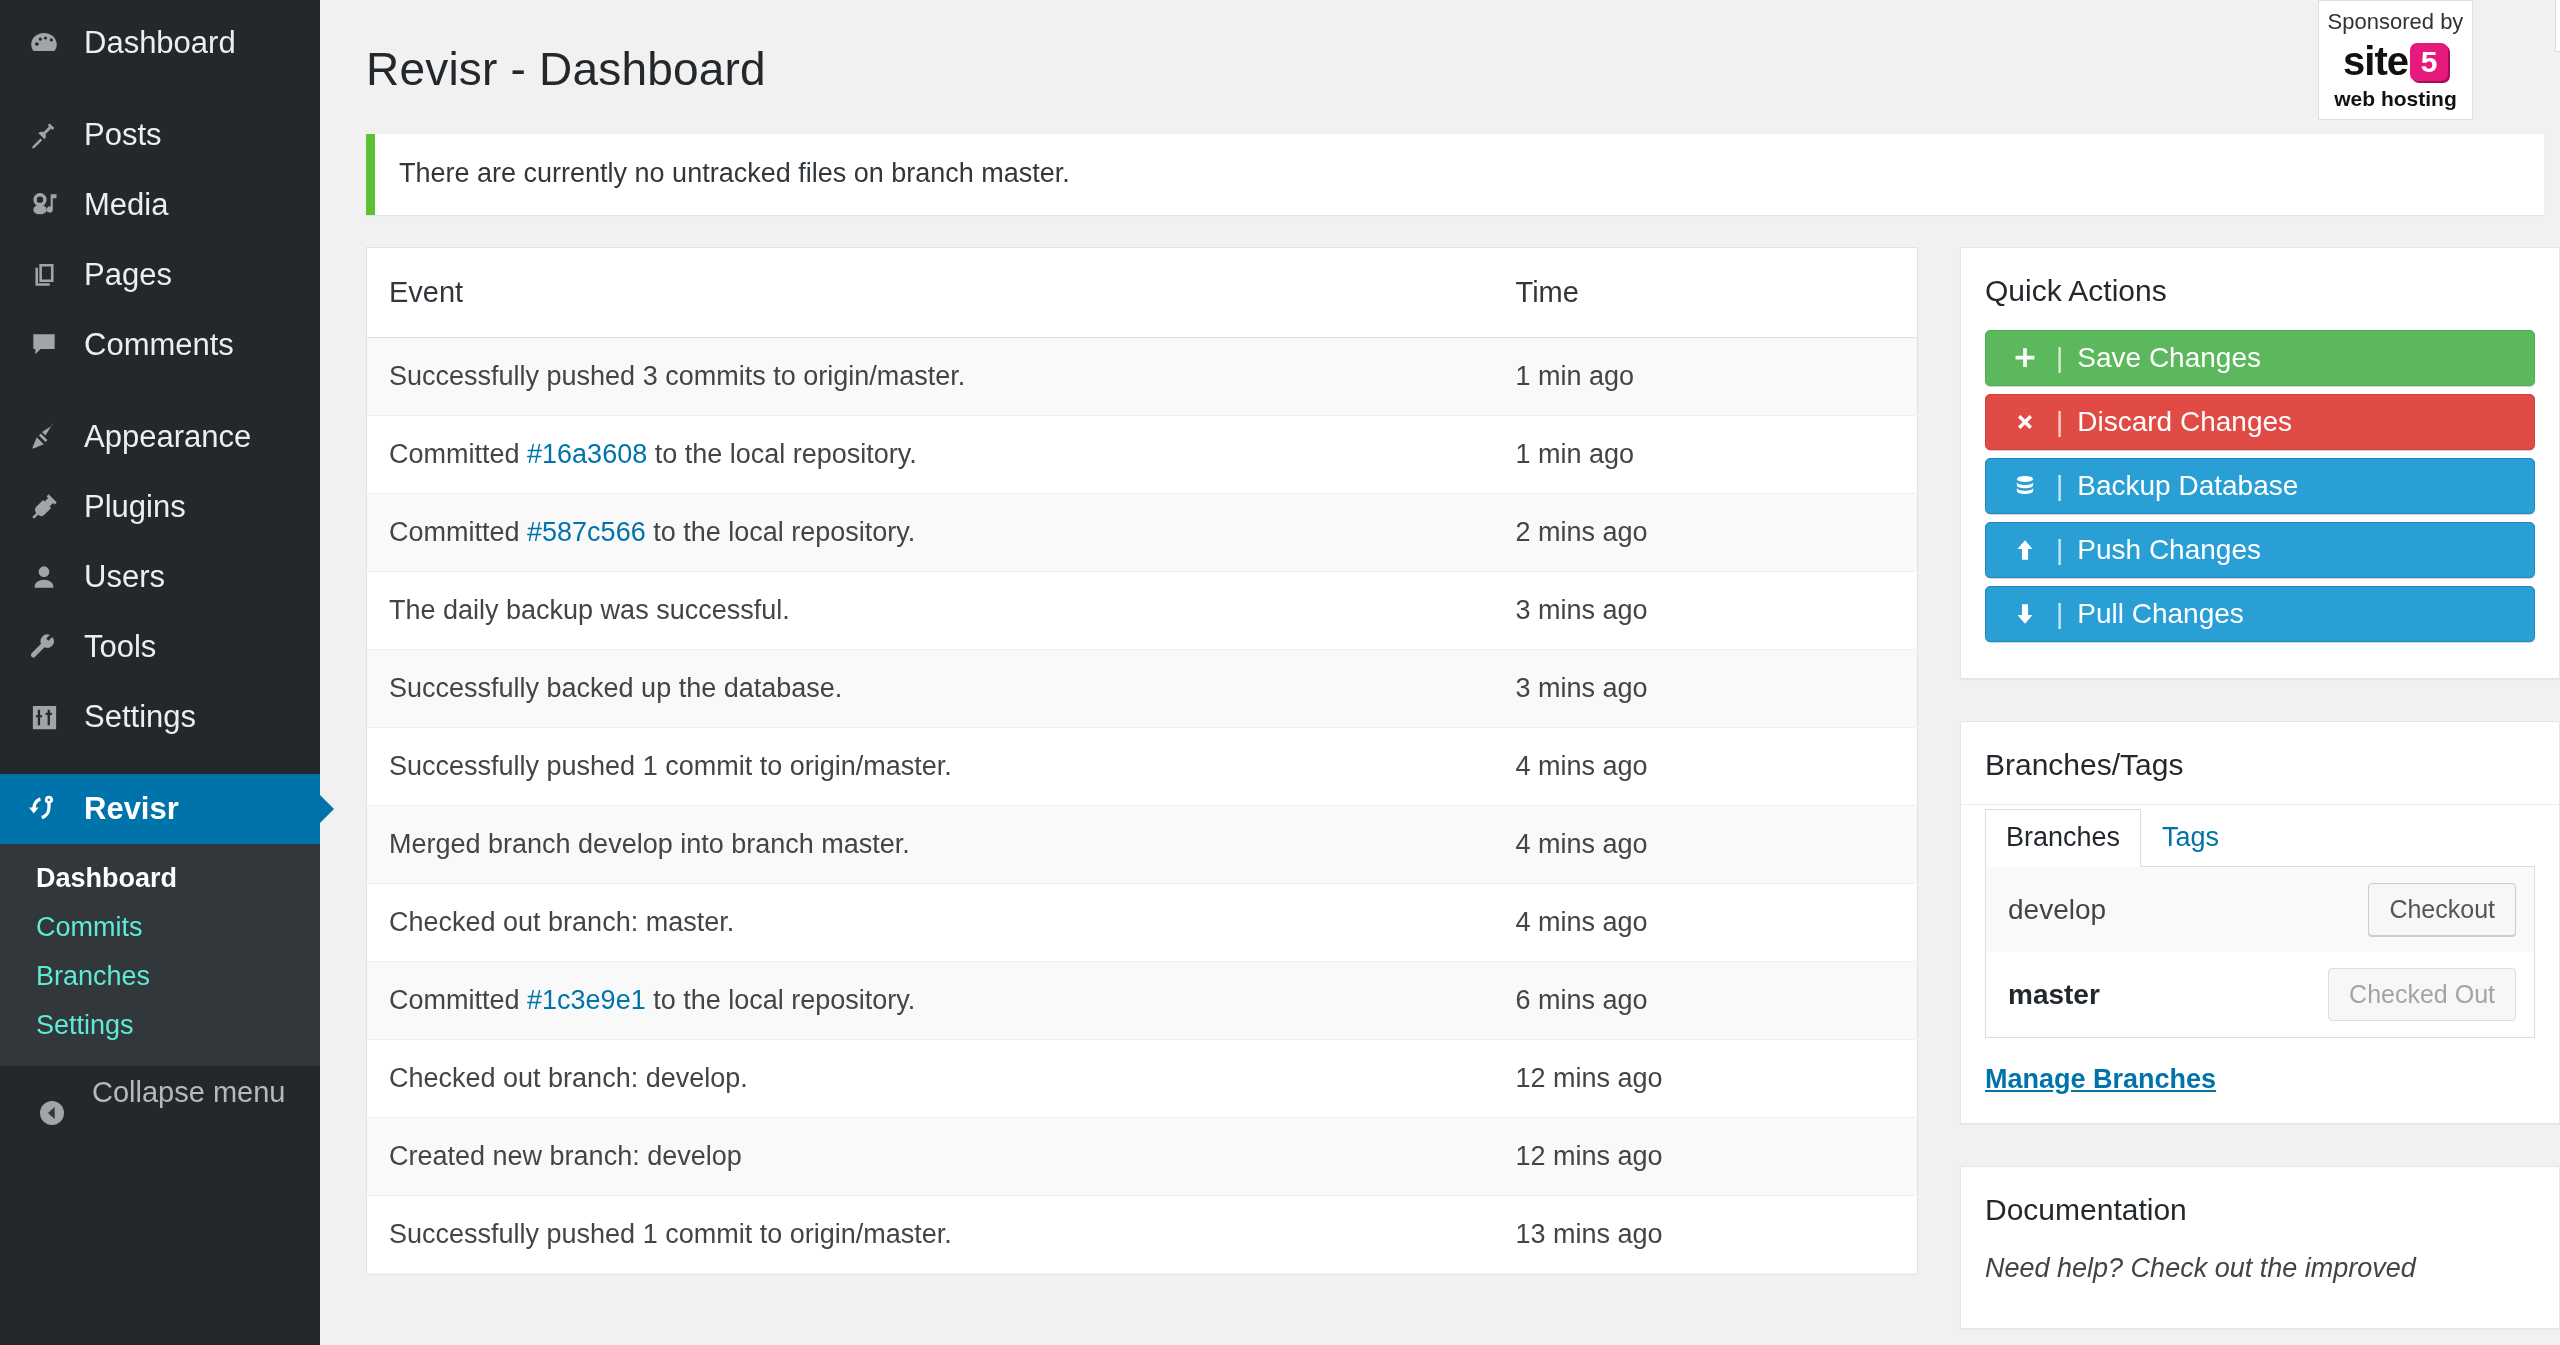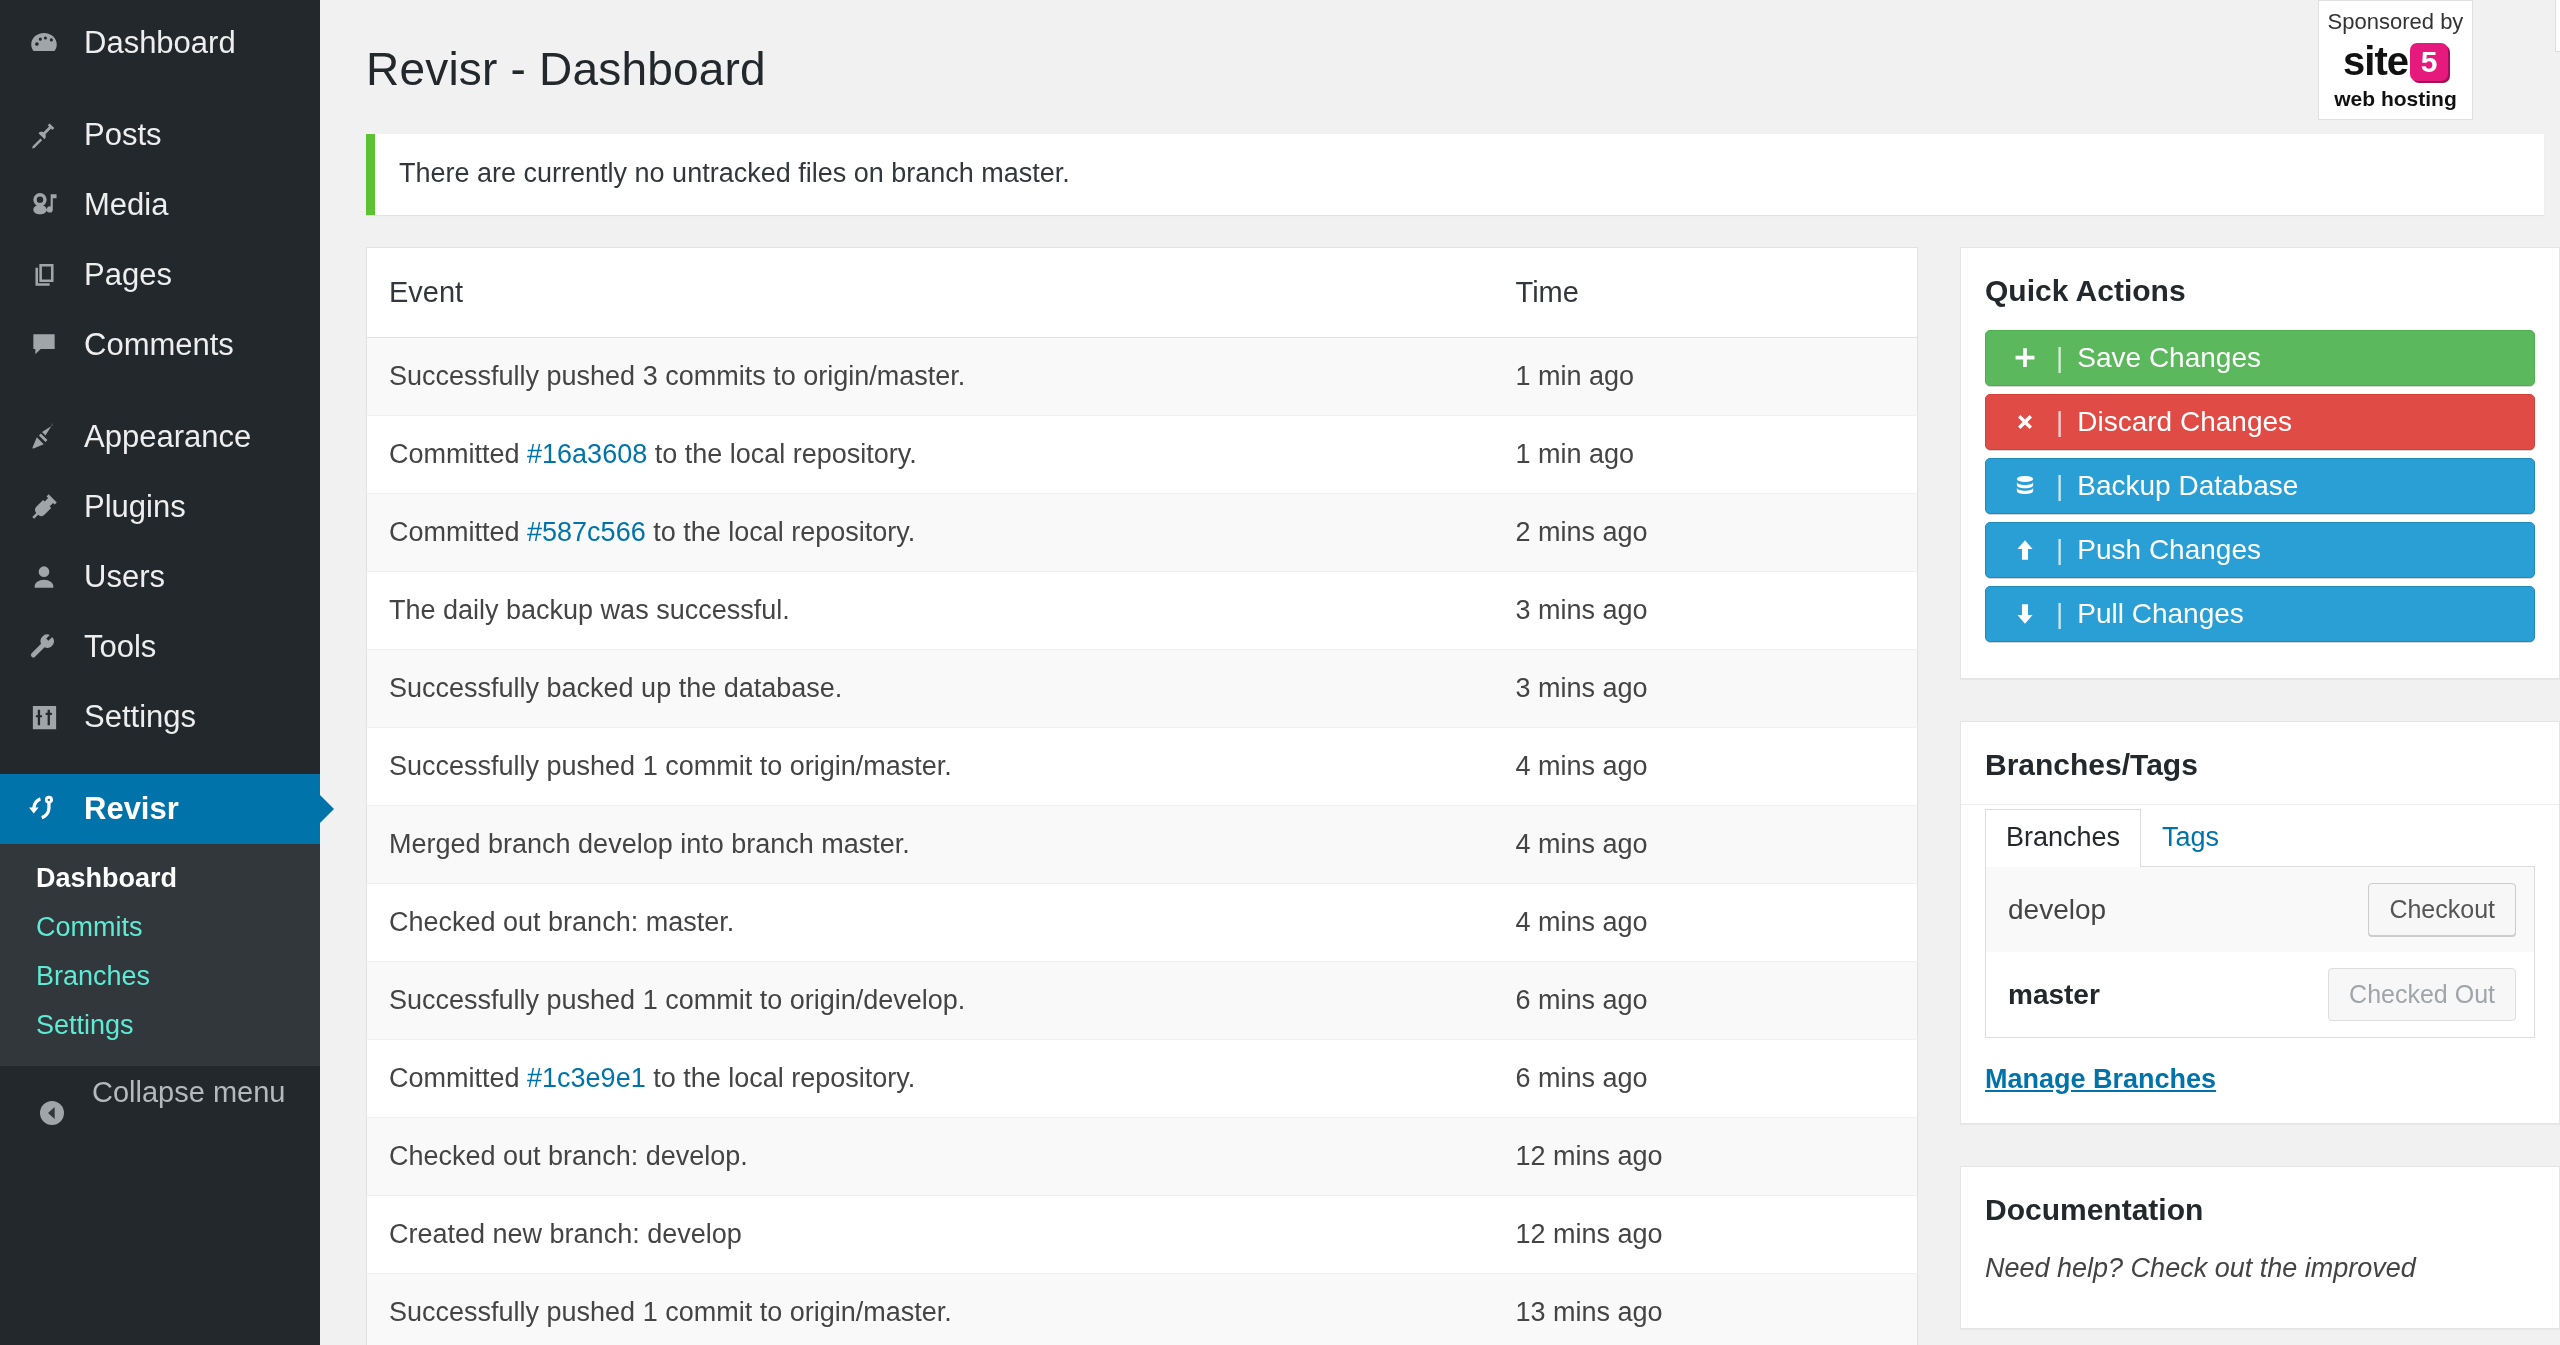--- a/index.html
+++ b/index.html
@@ -96,21 +96,21 @@
   .events tbody tr:nth-child(even) { background: #fff; }
   .events a.hash { color: #0073aa; text-decoration: none; }
 
   
   .box {
     background: #fff; border: 1px solid #e5e5e5;
     box-shadow: 0 1px 1px rgba(0,0,0,.04);
     margin-bottom: 42px;
   }
   .box-title {
-    font-size: 30px; font-weight: 700; color: #23282d;
+    font-size: 30px; font-weight: 400; color: #23282d;
     padding: 26px 24px 22px 24px;
   }
   .box-title.bordered { border-bottom: 1px solid #eee; }
   .box-body { padding: 0 24px 28px 24px; }
 
   .qa-btn {
     display: flex; align-items: center;
     height: 56px; border-radius: 5px; margin-bottom: 8px;
     color: #fff; font-size: 28px; font-weight: 400;
     padding-left: 22px; cursor: pointer;
@@ -371,24 +371,20 @@
                 <td>Successfully pushed 1 commit to origin/master.</td>
                 <td class="col-time">4 mins ago</td>
               </tr>
               <tr>
                 <td>Merged branch develop into branch master.</td>
                 <td class="col-time">4 mins ago</td>
               </tr>
               <tr>
                 <td>Checked out branch: master.</td>
                 <td class="col-time">4 mins ago</td>
-              </tr>
-              <tr>
-                <td>Successfully pushed 1 commit to origin/develop.</td>
-                <td class="col-time">6 mins ago</td>
               </tr>
               <tr>
                 <td>Committed <a class="hash">#1c3e9e1</a> to the local repository.</td>
                 <td class="col-time">6 mins ago</td>
               </tr>
               <tr>
                 <td>Checked out branch: develop.</td>
                 <td class="col-time">12 mins ago</td>
               </tr>
               <tr>

